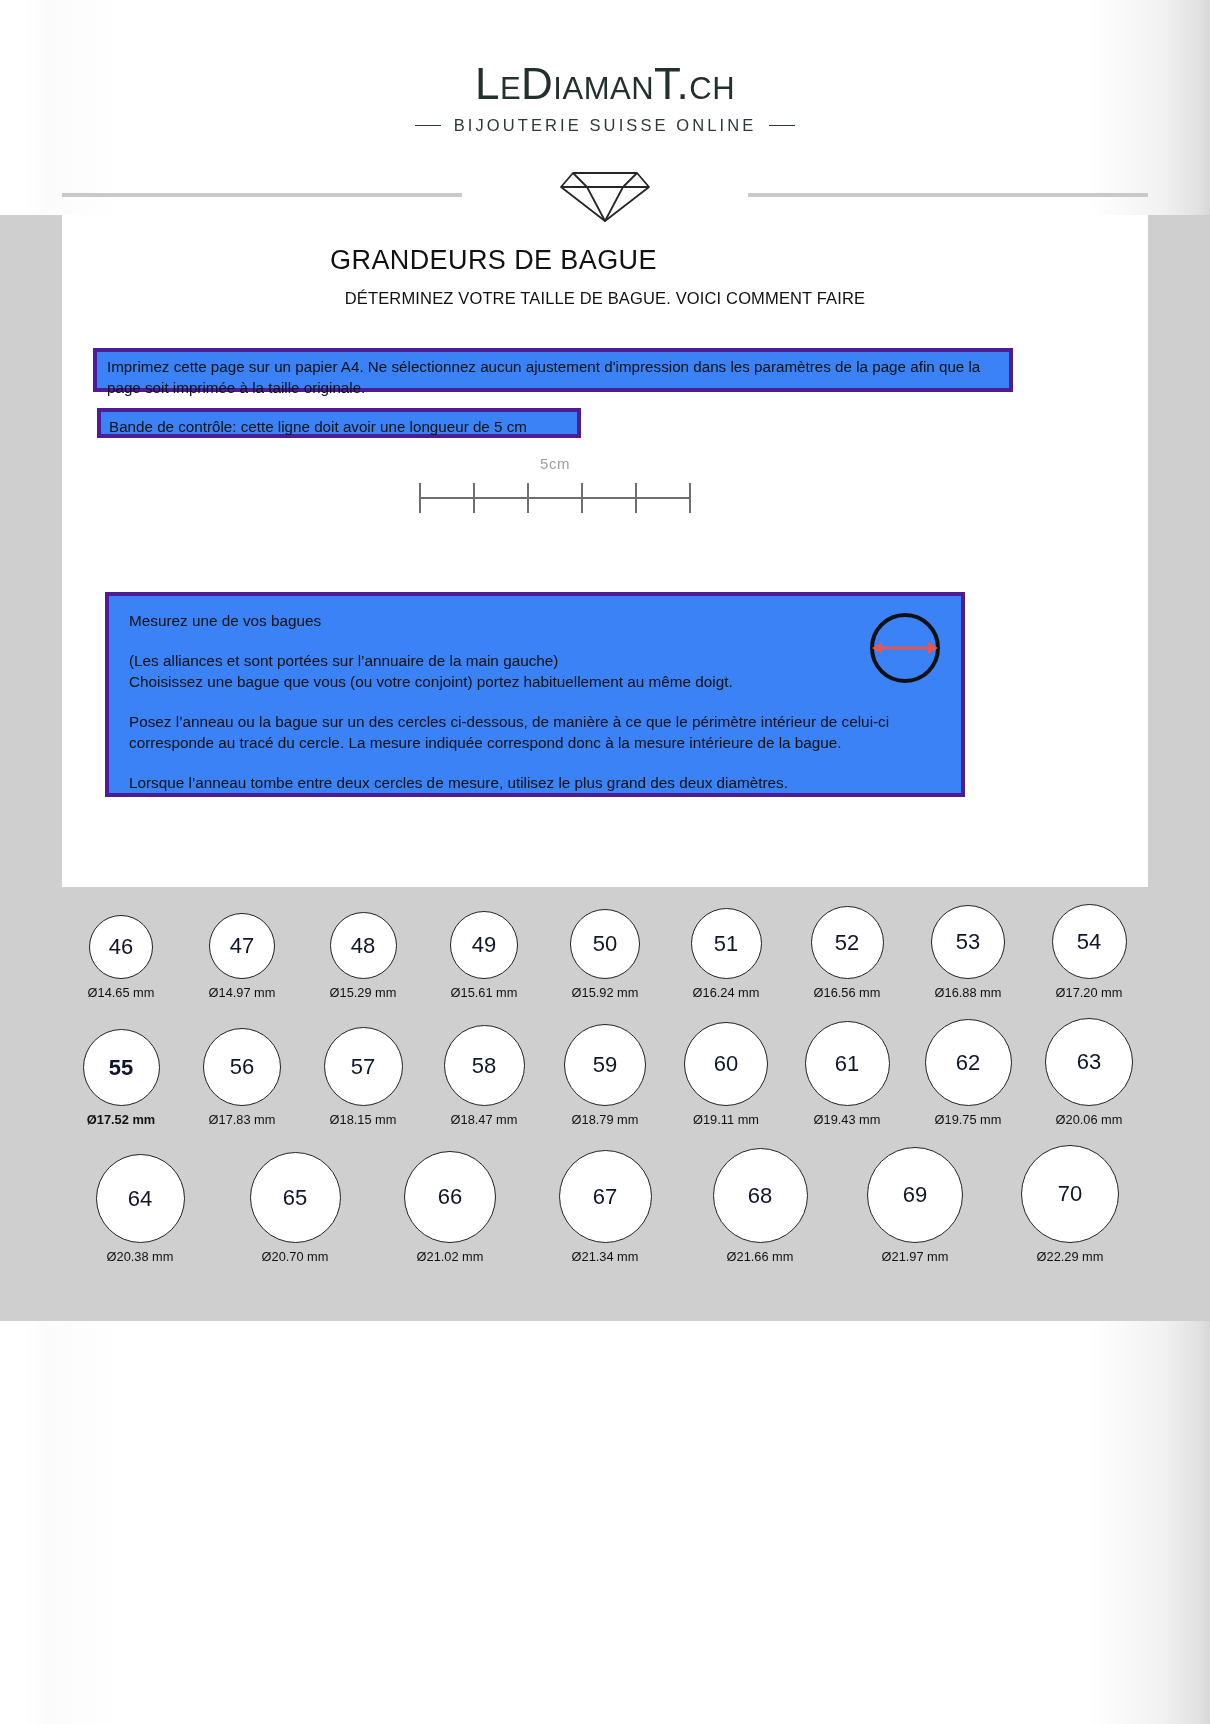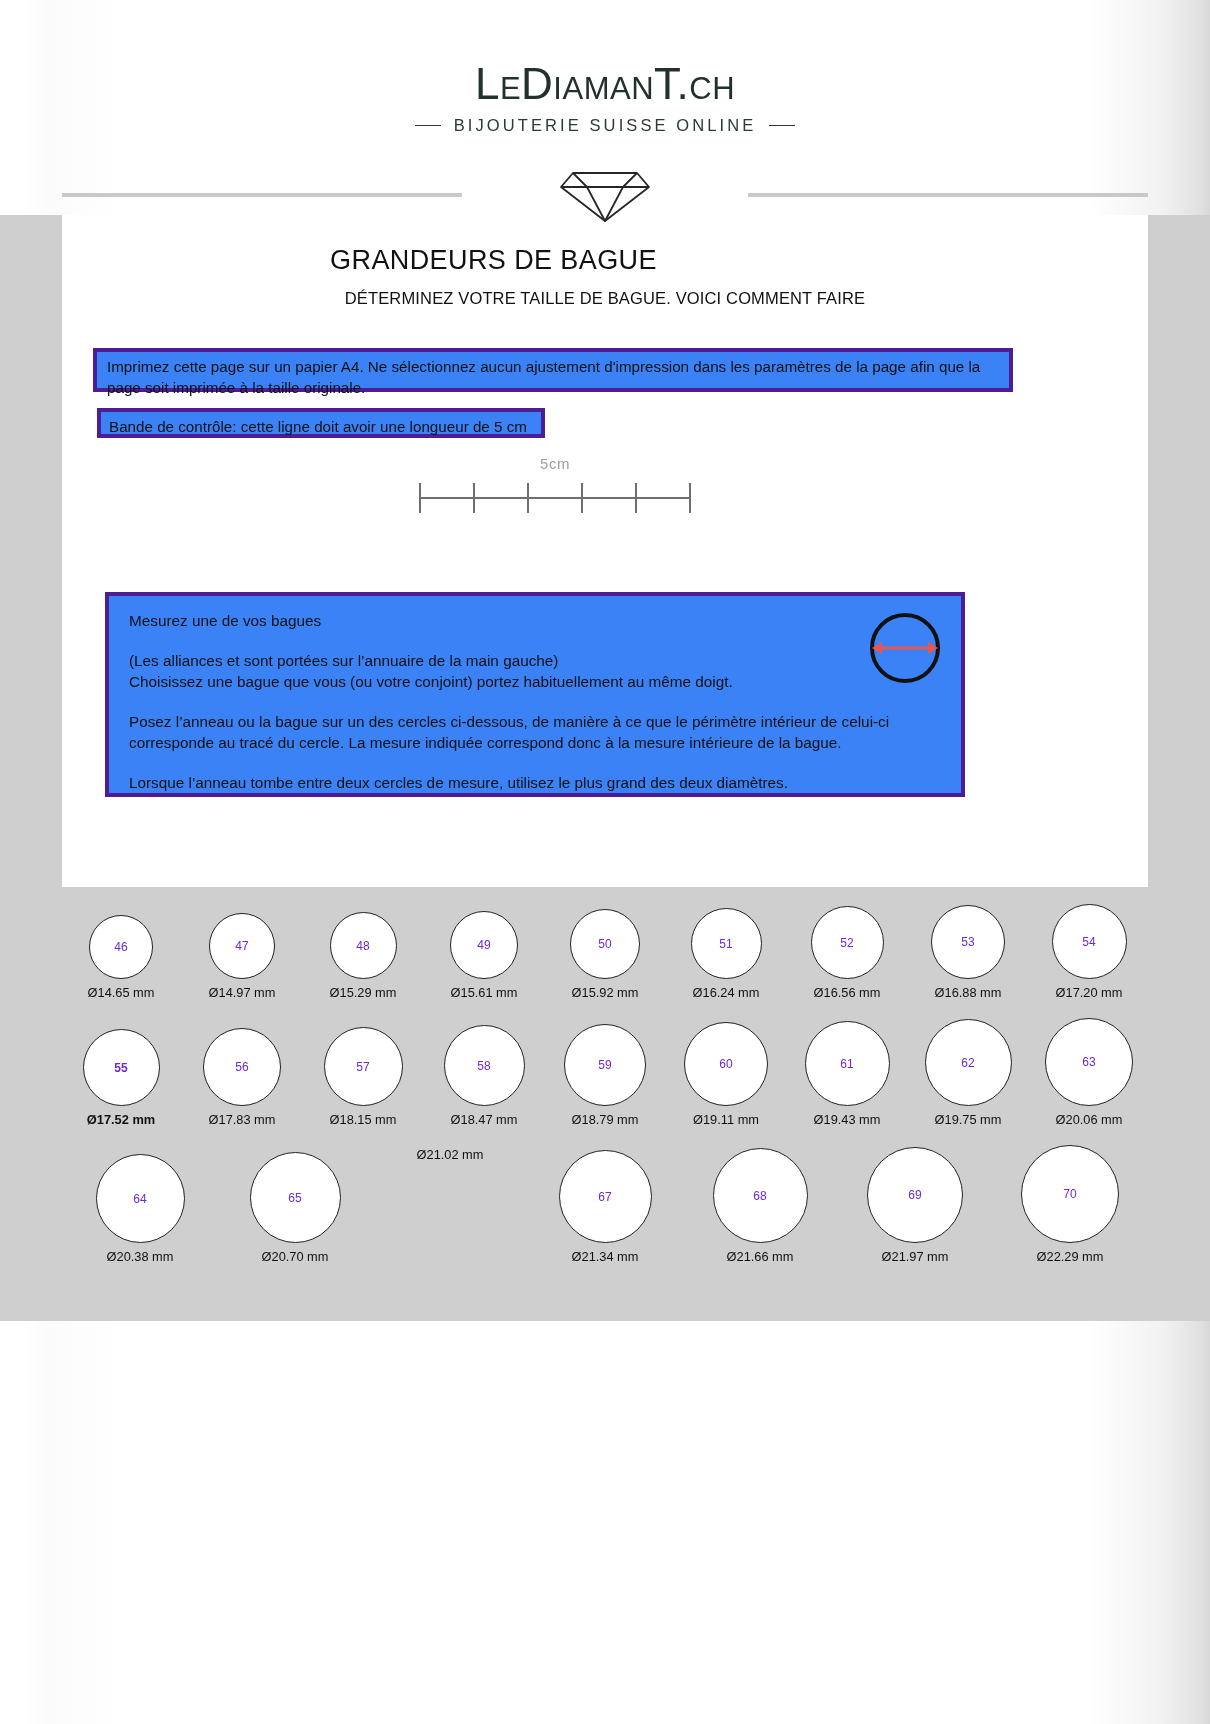--- a/index.html
+++ b/index.html
@@ -88,21 +88,21 @@
   .box{
     position:absolute;border:4px solid #4c1d95;background:#3b82f6;
     box-sizing:border-box;
   }
   .box-print{
     left:93px;top:348px;width:920px;height:44px;
     padding:4px 10px 0 10px;
     font-size:15.2px;line-height:21px;color:#111;
   }
   .box-band{
-    left:97px;top:408px;width:448px;height:29px;
+    left:97px;top:408px;width:484px;height:29px;
     padding:4px 8px 18px 8px;
     font-size:15.2px;line-height:21px;color:#111;
   }
 
   
   .ruler{
     position:absolute;left:415px;top:455px;width:280px;height:70px;
   }
   .ruler .label{
     position:absolute;left:0;top:0;width:280px;text-align:center;
@@ -135,21 +135,21 @@
     position:relative;width:1210px;
     display:flex;align-items:flex-start;justify-content:center;
   }
   .size-cell{
     position:relative;
     display:flex;flex-direction:column;align-items:center;
   }
   .size-circle{
     border:1.6px solid #222;border-radius:50%;background:#fff;
     display:flex;align-items:center;justify-content:center;
-    font-size:12px;color:#6d28d9;box-sizing:border-box;
+    font-size:22px;color:#0f172a;box-sizing:border-box;
   }
   .size-mm{
     margin-top:6px;font-size:12.8px;color:#111;white-space:nowrap;
   }
 
   
   .footer{
     position:absolute;left:0;top:1395px;width:1210px;height:120px;
     display:flex;align-items:center;justify-content:center;gap:100px;
   }
@@ -361,20 +361,23 @@
           </div>
           <div class="size-mm">Ø20.38 mm</div>
         </div>
         <div class="size-cell" style="width: 155px;">
           <div style="display: flex; flex-direction: column; align-items: center; justify-content: flex-end; min-height: 102px;">
             <div class="size-circle" style="width: 91px; height: 91px;">65</div>
           </div>
           <div class="size-mm">Ø20.70 mm</div>
         </div>
         <div class="size-cell" style="width: 155px;">
+          <div style="display: flex; flex-direction: column; align-items: center; justify-content: flex-end; min-height: 102px;">
+            <div class="size-circle" style="width: 92px; height: 92px;">66</div>
+          </div>
           <div class="size-mm">Ø21.02 mm</div>
         </div>
         <div class="size-cell" style="width: 155px;">
           <div style="display: flex; flex-direction: column; align-items: center; justify-content: flex-end; min-height: 102px;">
             <div class="size-circle" style="width: 93px; height: 93px;">67</div>
           </div>
           <div class="size-mm">Ø21.34 mm</div>
         </div>
         <div class="size-cell" style="width: 155px;">
           <div style="display: flex; flex-direction: column; align-items: center; justify-content: flex-end; min-height: 102px;">

